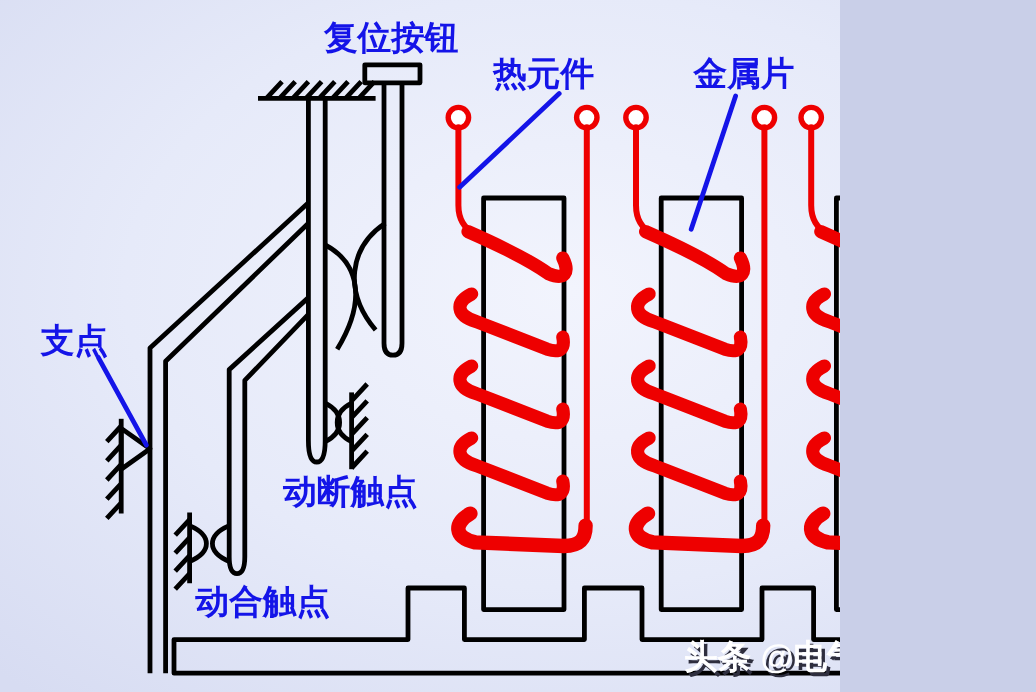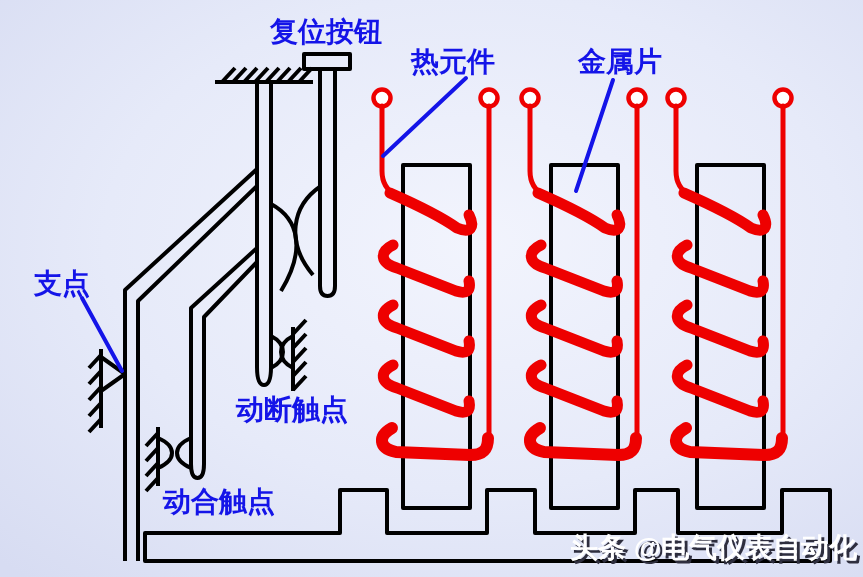--- a/index.html
+++ b/index.html
@@ -1,16 +1,16 @@
 <!DOCTYPE html>
 <html><head>
 <meta charset="utf-8">
 <style>
   html,body{margin:0;padding:0;background:#c9cfe8;}
-  #stage{position:relative;width:863px;height:577px;overflow:hidden;
+  #stage{position:relative;width:700px;height:577px;overflow:hidden;
          font-family:"Liberation Sans","DejaVu Sans",sans-serif;}
   svg{display:block}
   text{font-family:"Liberation Sans","DejaVu Sans",sans-serif;}
   .lbl{font-size:28px;font-weight:bold;}
   .wm{font-size:28px;font-weight:bold;}
 </style>
 </head>
 <body>
 
 <div id="stage">

